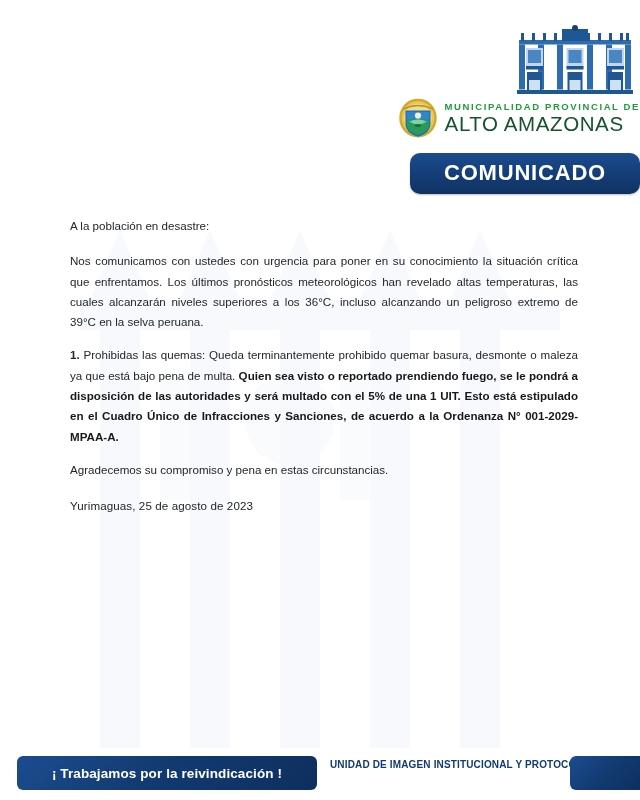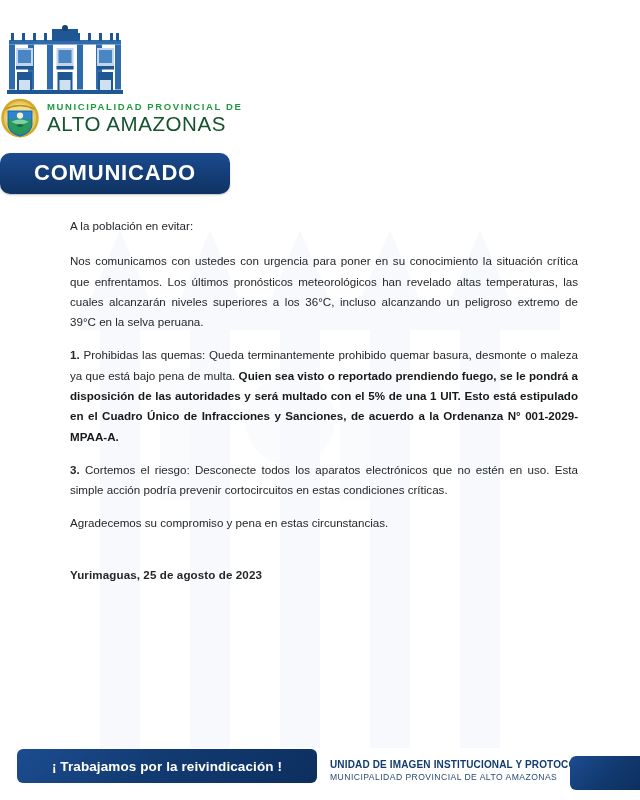--- a/index.html
+++ b/index.html
@@ -38,21 +38,21 @@
     height: 800px;
     display: flex;
     flex-direction: column;
   }
 
   
   .header {
     padding-top: 22px;
     display: flex;
     flex-direction: column;
-    align-items: flex-start;
+    align-items: flex-end;
   }
 
   .building-logo {
     width: 130px;
     height: 74px;
     display: block;
   }
 
   .brand-row {
     display: flex;
@@ -130,42 +130,42 @@
     font-weight: bold;
     color: #16191c;
   }
 
   .num {
     font-weight: bold;
   }
 
   .signoff {
     font-size: 13.5px;
-    font-weight: bold;
+    font-weight: normal;
     color: #1a4a85;
-    margin-top: 31px;
+    margin-top: 16px;
     letter-spacing: 0.1px;
   }
 
   
   .footer {
     position: relative;
     height: 52px;
     width: 640px;
     display: flex;
     align-items: center;
     flex: 0 0 52px;
     padding: 0;
     background: #ffffff;
   }
 
   .footer-pill {
     position: absolute;
     left: 17px;
-    top: 1px;
+    top: 8px;
     width: 300px;
     height: 34px;
     border-radius: 6px;
     background: linear-gradient(135deg, #1c4c90 0%, #123b72 45%, #0d2f5e 100%);
     display: flex;
     align-items: center;
     justify-content: center;
   }
 
   .footer-pill-text {
@@ -304,46 +304,41 @@
       </div>
     </div>
 
     <div class="banner-wrap">
       <div class="banner">COMUNICADO</div>
     </div>
   </div>
 
   <div class="content">
 
-    <p class="salutation">A la población en evitar:</p>
+    <p class="salutation">A la población en desastre:</p>
 
     <p>Nos comunicamos con ustedes con urgencia para poner en su conocimiento la situación crítica que enfrentamos. Los últimos pronósticos meteorológicos han revelado altas temperaturas, las cuales alcanzarán niveles superiores a los 36°C, incluso alcanzando un peligroso extremo de 39°C en la selva peruana.</p>
 
 
     <p>
       <span class="num">1.</span>
       <span>Prohibidas las quemas: Queda terminantemente prohibido quemar basura, desmonte o maleza ya que está bajo pena de multa. </span><b>Quien sea visto o reportado prendiendo fuego, se le pondrá a disposición de las autoridades y será multado con el 5% de una 1 UIT.  Esto está estipulado en el Cuadro Único de Infracciones y Sanciones, de acuerdo a la Ordenanza N° 001-2029-MPAA-A.</b>
     </p>
 
 
-    <p>
-      <span class="num">3.</span>
-      <span>Cortemos el riesgo: Desconecte todos los aparatos electrónicos que no estén en uso. Esta simple acción podría prevenir cortocircuitos en estas condiciones críticas.</span>
-    </p>
 
 
     <p>Agradecemos su compromiso y pena en estas circunstancias.</p>
 
     <p class="signoff">Yurimaguas, 25 de agosto de 2023</p>
   </div>
 
   <div class="footer">
     <div class="footer-pill">
       <span class="footer-pill-text">¡ Trabajamos por la reivindicación !</span>
     </div>
     <div class="footer-text">
       <div class="footer-l1">UNIDAD DE IMAGEN INSTITUCIONAL Y PROTOCOLO</div>
-      <div class="footer-l2">MUNICIPALIDAD PROVINCIAL DE ALTO AMAZONAS</div>
     </div>
     <div class="footer-right-shape"></div>
   </div>
 
 </div>
 
 </body></html>

